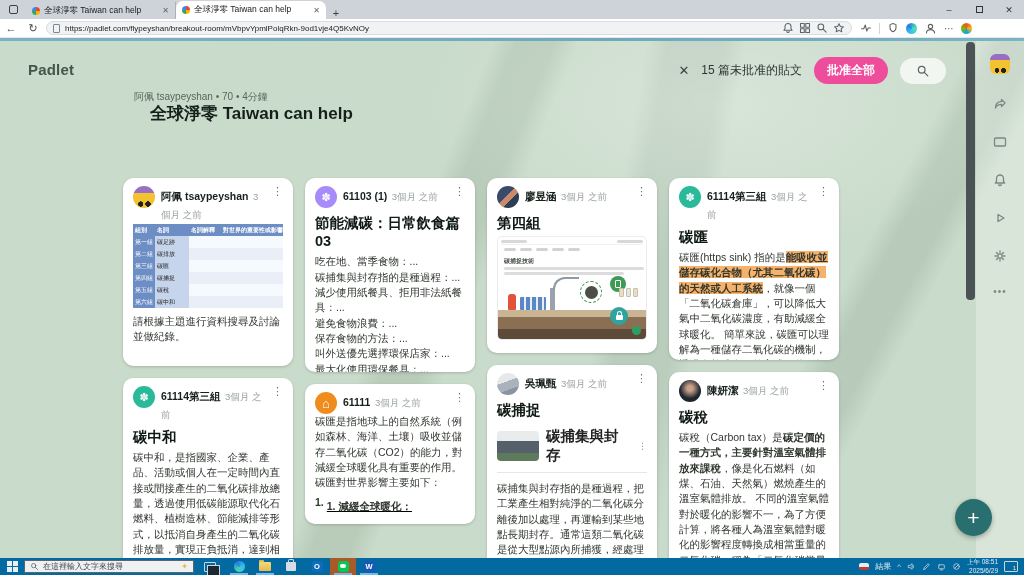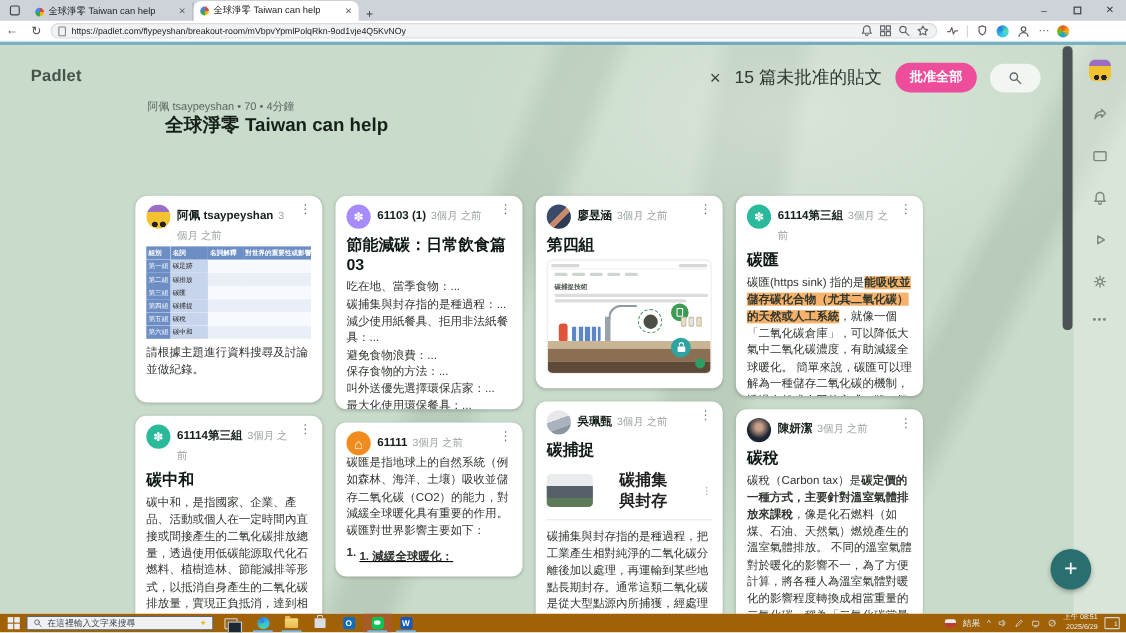--- a/index.html
+++ b/index.html
@@ -41,21 +41,21 @@
       radial-gradient(500px 260px at 70% 12%, rgba(255,255,255,.28), transparent 60%),
       linear-gradient(112deg, transparent 40%, rgba(105,130,108,.17) 42%, rgba(105,130,108,.17) 45%, transparent 47%),
       linear-gradient(100deg, transparent 58%, rgba(100,125,108,.14) 60%, rgba(100,125,108,.14) 65%, transparent 67%),
       linear-gradient(118deg, transparent 75%, rgba(98,122,104,.16) 77%, rgba(98,122,104,.16) 80%, transparent 82%),
       #c9dbca; }
 
   .plogo { position:absolute; left:28px; top:20px; font-size:15px; font-weight:700; color:#46544c; letter-spacing:.2px; }
 
   .modbar { position:absolute; top:16px; right:78px; display:flex; align-items:center; gap:12px; }
   .modclose { font-size:13px; color:#3a433d; }
-  .modcount { font-size:16px; color:#2e3732; }
+  .modcount { font-size:12px; color:#2e3732; }
   .approve { background:#ee4d9b; color:#fff; font-size:12px; font-weight:700; padding:5px 13px; border-radius:15px; border:none; }
   .searchpill { width:46px; height:26px; border-radius:13px; background:rgba(255,255,255,.72); display:flex; align-items:center; justify-content:center; }
 
   .bmeta { position:absolute; left:134px; top:49px; font-size:10px; color:#5c675f; }
   .btitle { position:absolute; left:150px; top:61px; font-size:17px; font-weight:700; color:#15201a; }
   .seclabel { position:absolute; left:8px; top:87px; background:#fff; border-radius:7px; padding:5px 10px; font-size:13px; font-weight:700; color:#1c2420; box-shadow:0 1px 2px rgba(0,0,0,.12); }
 
   
   .rbar { position:absolute; right:0; top:0; width:48px; height:517px; background:rgba(255,255,255,.28); display:flex; flex-direction:column; align-items:center; }
   .rbar .uav { margin-top:13px; width:20px; height:20px; border-radius:6px;
@@ -125,29 +125,29 @@
   .bits i { width:5px; height:9px; background:#e8ddc8; border:1px solid #cbbfa5; border-radius:1px; }
   .bits i:nth-child(2){ background:#dfe9e2; }
   .minifab { position:absolute; right:5px; bottom:4px; width:9px; height:9px; border-radius:50%; background:#2f9e63; }
 
   
   .olitem { display:flex; gap:3px; margin-top:5px; }
   .olnum { font-size:10.5px; font-weight:700; color:#30372f; }
   .olbody { flex:1;text-decoration:underline; }
 
   
-  .preview { display:flex; align-items:center; gap:24px; margin:8px 0 2px; }
+  .preview { display:flex; align-items:center; gap:7px; margin:8px 0 2px; }
   .thumb { width:42px; height:30px; border-radius:4px; flex:0 0 42px;
     background:linear-gradient(#e8ecec 0 35%, #55606a 35% 72%, #5d7a5a 72%); }
   .ptitle { font-size:14.5px; font-weight:700; color:#222; flex:1; }
   .pdots { color:#999; font-size:9px; }
   .pdiv { height:1px; background:#e7e7e7; margin:7px 0 8px; }
 
   
-  .taskbar { position:absolute; left:0; top:558px; width:1024px; height:17px; background:#a16207; display:flex; align-items:center; color:#fff; }
+  .taskbar { position:absolute; left:0; top:558px; width:1024px; height:17px; background:#0369a1; display:flex; align-items:center; color:#fff; }
   .start { width:24px; display:flex; justify-content:center; }
   .wlogo { display:grid; grid-template-columns:5px 5px; grid-template-rows:5px 5px; gap:1px; }
   .wlogo span { background:#e8eff5; }
   .tsearch { width:170px; height:13px; background:#eef0f2; border:1px solid #5a6570; border-radius:1px; display:flex; align-items:center; gap:4px; padding:0 5px; color:#3b4248; }
   .tsearch .txt { font-size:8px; color:#40474d; flex:1; white-space:nowrap; overflow:hidden; }
   .spark { color:#e8b931; font-size:8px; }
   .tvbtn { margin-left:10px; width:12px; height:10px; border:1px solid #cfd6db; border-radius:1px; position:relative; }
   .tvbtn:before { content:""; position:absolute; left:2px; top:2px; width:11px; height:9px; border:1px solid #cfd6db; background:#1c2935; }
   .tapps { display:flex; align-items:center; margin-left:10px; }
   .tapp { width:26px; height:17px; display:flex; align-items:center; justify-content:center; position:relative; }

